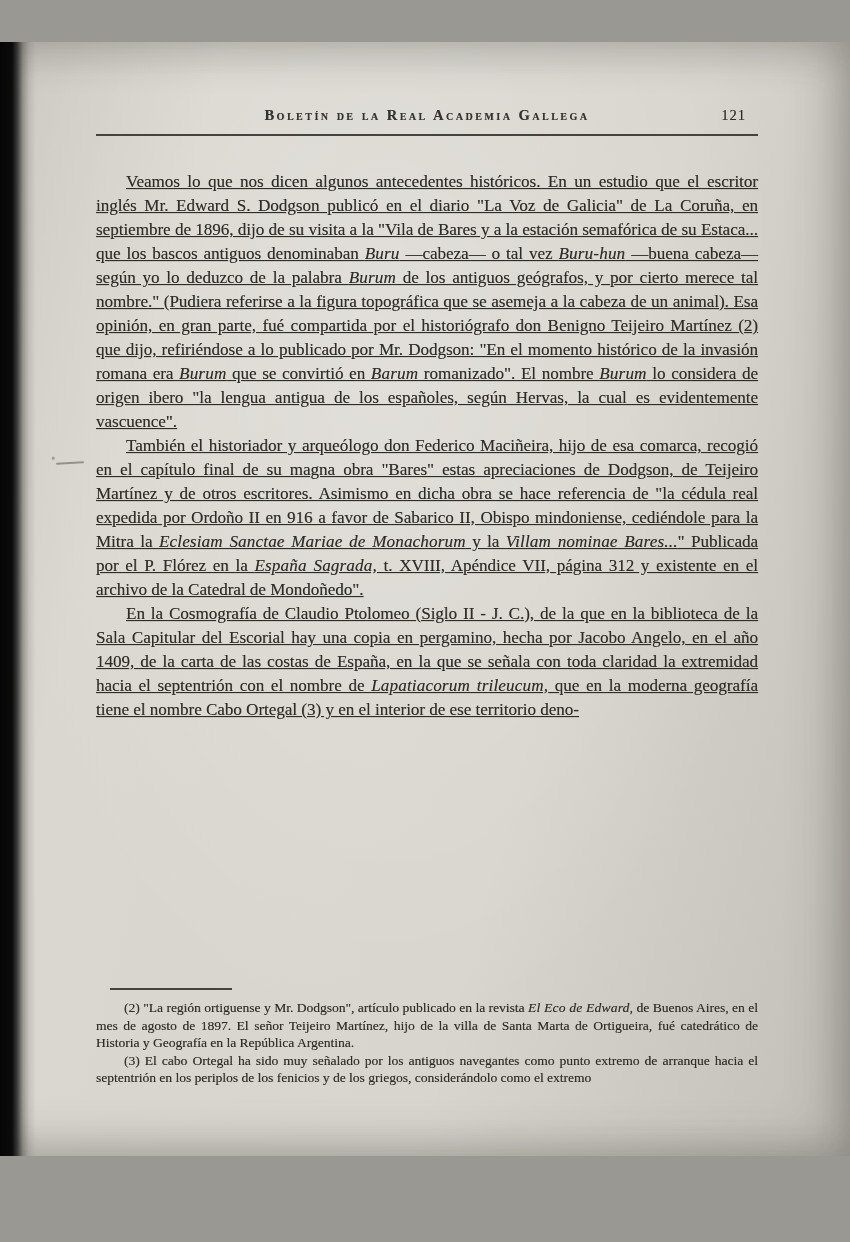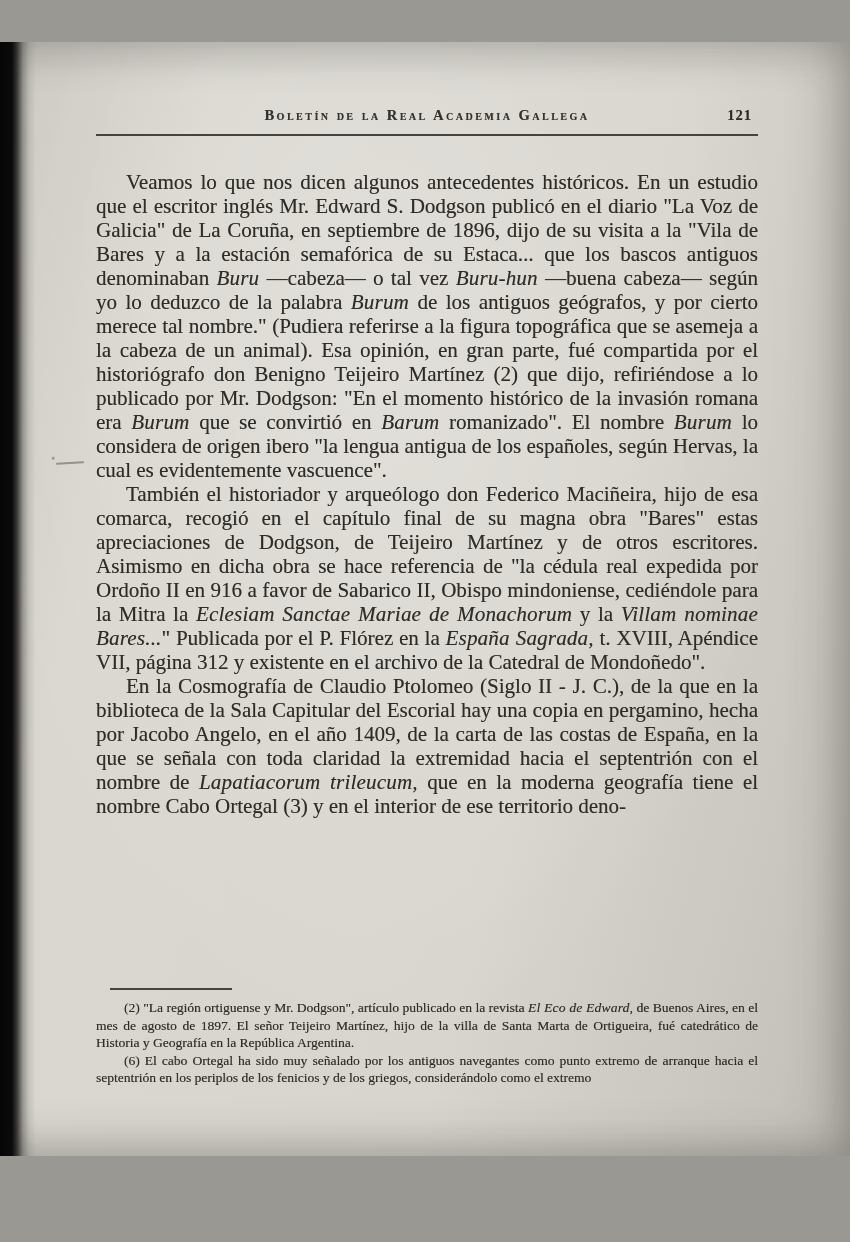--- a/index.html
+++ b/index.html
@@ -42,32 +42,33 @@
   .header { position: relative; text-align: center; height: 22px; }
   .header-title {
     font-variant: small-caps;
     letter-spacing: 2.5px;
     font-size: 14.5px;
     font-weight: bold;
     color: #34322d;
     white-space: nowrap;
   }
   .page-number {
-    position: absolute; right: 6px; top: 1px;
-    font-size: 14.5px; font-weight: bold; letter-spacing: 1px;
+    position: absolute; right: 12px; top: 1px;
+    font-size: 14.5px; font-weight: normal; letter-spacing: 1px;
   }
   .header-rule {
     border: none; border-top: 2px solid #45433d;
     margin: 6px 0 0 0;
   }
   .body-text {
     margin-top: 34px;
-    font-size: 21px;
+    font-size: 17px;
     line-height: 24px;
     text-align: justify;
+    text-decoration: underline;
   }
   .body-text p { margin: 0; text-indent: 30px; }
   .body-text i, .footnotes i { letter-spacing: 0.2px; }
   .footnotes {
     position: absolute; left: 96px; top: 946px; width: 662px;
     font-size: 13.5px;
     line-height: 17.5px;
     text-align: justify;
   }
   .footnote-rule {
@@ -107,15 +108,15 @@
     <div class="body-text">
       <p><span>Veamos lo que nos dicen algunos antecedentes históricos. En un estudio que el escritor inglés Mr. Edward S. Dodgson publicó en el diario "La Voz de Galicia" de La Coruña, en septiembre de 1896, dijo de su visita a la "Vila de Bares y a la estación semafórica de su Estaca... que los bascos antiguos denominaban </span><i>Buru</i><span> —cabeza— o tal vez </span><i>Buru-hun</i><span> —buena cabeza— según yo lo deduzco de la palabra </span><i>Burum</i><span> de los antiguos geógrafos, y por cierto merece tal nombre." (Pudiera referirse a la figura topográfica que se asemeja a la cabeza de un animal). Esa opinión, en gran parte, fué compartida por el historiógrafo don Benigno Teijeiro Martínez (2) que dijo, refiriéndose a lo publicado por Mr. Dodgson: "En el momento histórico de la invasión romana era </span><i>Burum</i><span> que se convirtió en </span><i>Barum</i><span> romanizado". El nombre </span><i>Burum</i><span> lo considera de origen ibero "la lengua antigua de los españoles, según Hervas, la cual es evidentemente vascuence".</span></p>
       <p><span>También el historiador y arqueólogo don Federico Maciñeira, hijo de esa comarca, recogió en el capítulo final de su magna obra "Bares" estas apreciaciones de Dodgson, de Teijeiro Martínez y de otros escritores. Asimismo en dicha obra se hace referencia de "la cédula real expedida por Ordoño II en 916 a favor de Sabarico II, Obispo mindoniense, cediéndole para la Mitra la </span><i>Eclesiam Sanctae Mariae de Monachorum</i><span> y la </span><i>Villam nominae Bares...</i><span>" Publicada por el P. Flórez en la </span><i>España Sagrada,</i><span> t. XVIII, Apéndice VII, página 312 y existente en el archivo de la Catedral de Mondoñedo".</span></p>
       <p><span>En la Cosmografía de Claudio Ptolomeo (Siglo II - J. C.), de la que en la biblioteca de la Sala Capitular del Escorial hay una copia en pergamino, hecha por Jacobo Angelo, en el año 1409, de la carta de las costas de España, en la que se señala con toda claridad la extremidad hacia el septentrión con el nombre de </span><i>Lapatiacorum trileucum,</i><span> que en la moderna geografía tiene el nombre Cabo Ortegal (3) y en el interior de ese territorio deno-</span></p>
     </div>
   </div>
 
   <div class="footnotes">
     <hr class="footnote-rule">
     <p><span>(2) "La región ortiguense y Mr. Dodgson", artículo publicado en la revista </span><i>El Eco de Edward,</i><span> de Buenos Aires, en el mes de agosto de 1897. El señor Teijeiro Martínez, hijo de la villa de Santa Marta de Ortigueira, fué catedrático de Historia y Geografía en la República Argentina.</span></p>
-    <p><span>(6) El cabo Ortegal ha sido muy señalado por los antiguos navegantes como punto extremo de arranque hacia el septentrión en los periplos de los fenicios y de los griegos, considerándolo como el extremo</span></p>
+    <p><span>(3) El cabo Ortegal ha sido muy señalado por los antiguos navegantes como punto extremo de arranque hacia el septentrión en los periplos de los fenicios y de los griegos, considerándolo como el extremo</span></p>
   </div>
 </div>
 
 </body></html>

